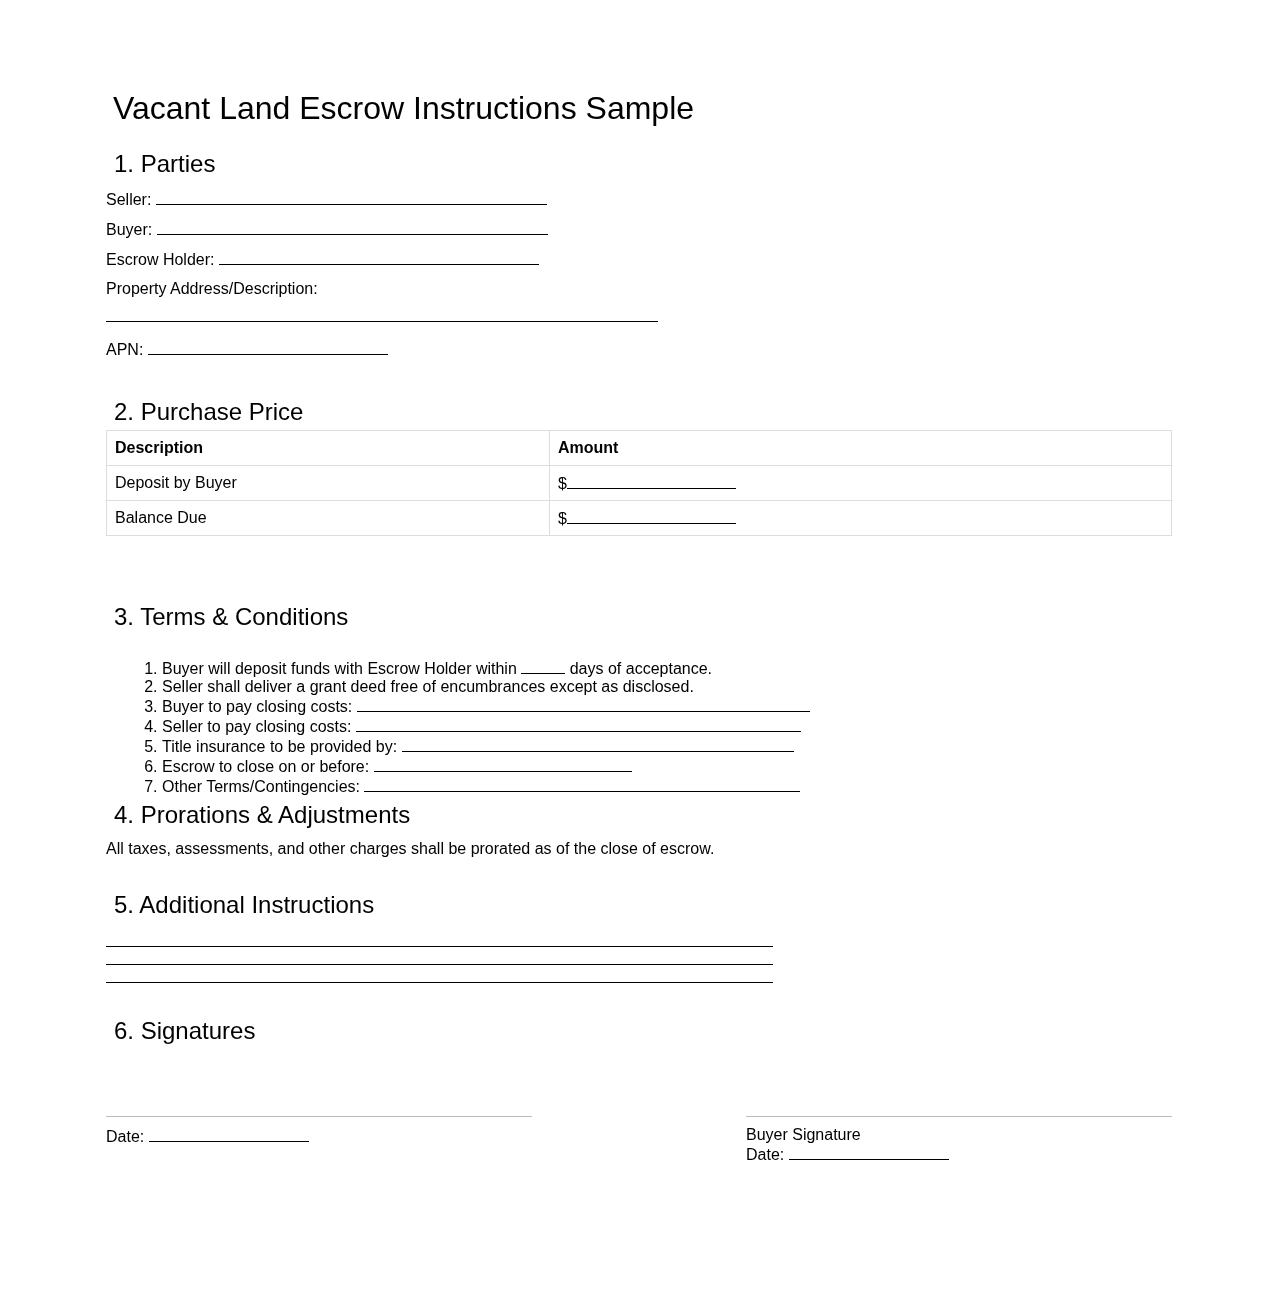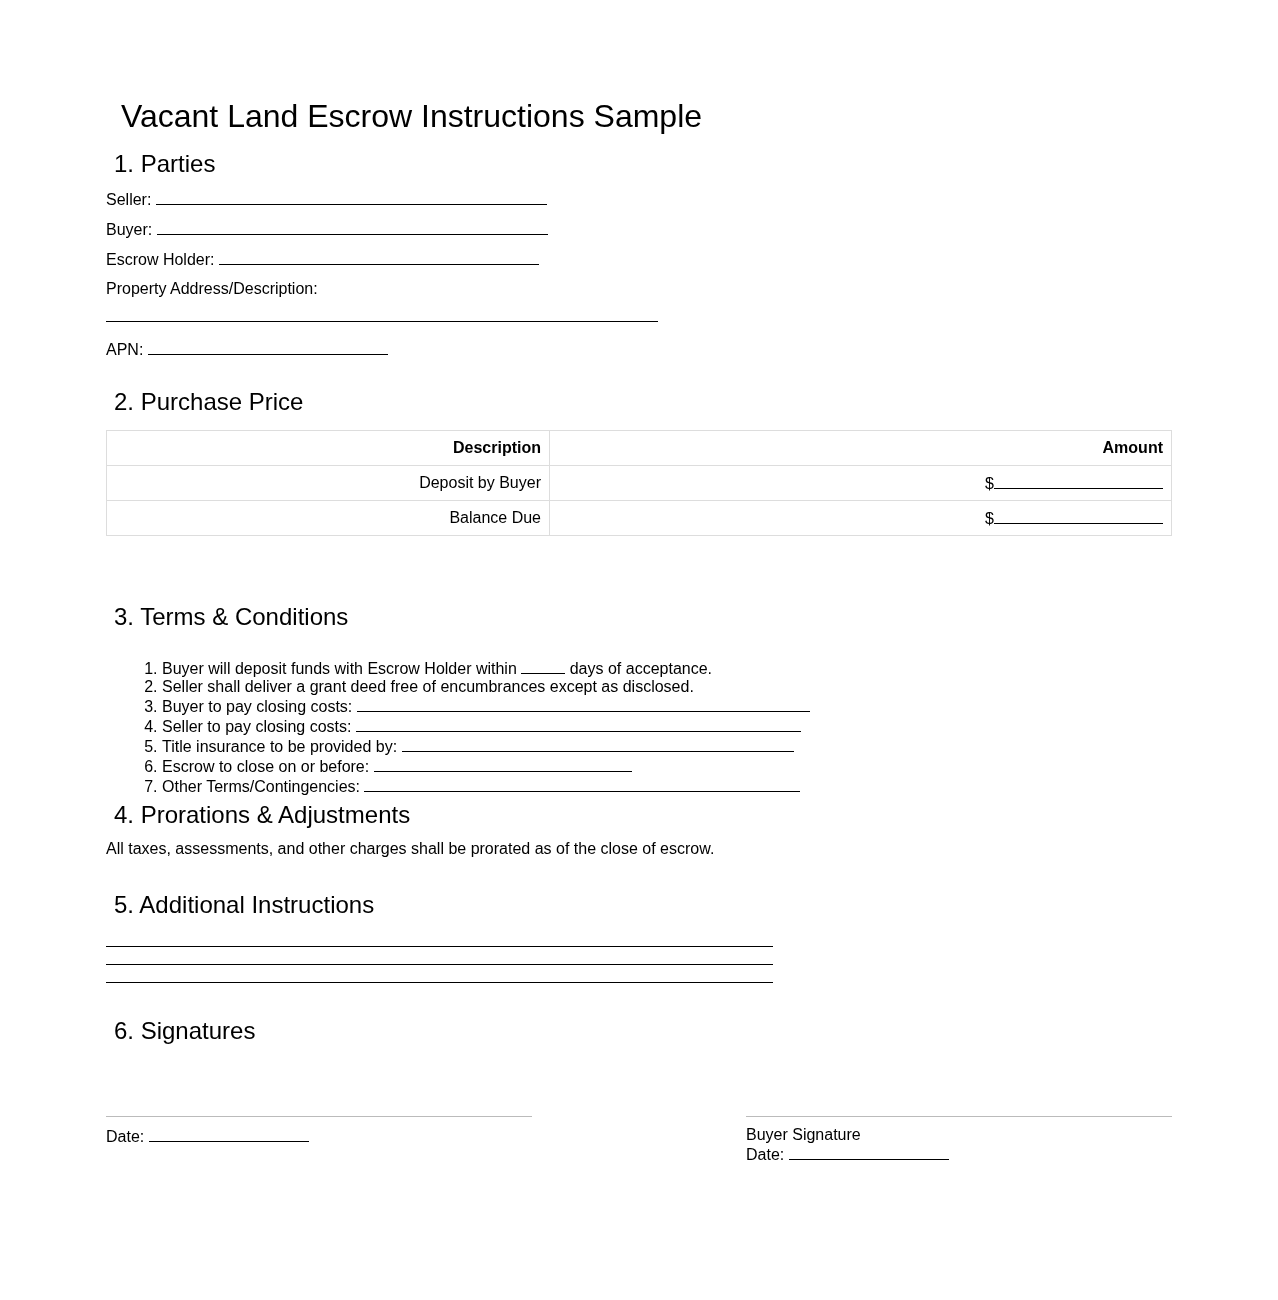--- a/index.html
+++ b/index.html
@@ -2,27 +2,27 @@
 <html><head>
 <meta charset="utf-8">
 <style>
   html, body { margin: 0; padding: 0; background: #ffffff; }
   body {
     width: 1278px; height: 1300px; position: relative;
     font-family: "Liberation Sans", sans-serif; color: #000;
     font-size: 16px;
   }
   .page { position: absolute; left: 106px; top: 0; width: 1066px; }
-  h1 { position: absolute; top: 83px; left: 0; margin: 15px; font-size: 32px; font-weight: normal; white-space: nowrap; }
+  h1 { position: absolute; top: 83px; left: 0; margin: 7px; font-size: 32px; font-weight: normal; white-space: nowrap; }
   h2 { position: absolute; left: 0; margin: 8px; font-size: 24px; font-weight: normal; white-space: nowrap; }
   .line-field { position: absolute; left: 0; white-space: nowrap; font-size: 16px; line-height: 20px; }
   .line-field b { font-weight: normal; }
   .blank { display: inline-block; border-bottom: 1px solid #000; height: 15px; vertical-align: baseline; }
   table { position: absolute; left: 0; top: 430px; width: 1066px; border-collapse: collapse; font-size: 16px; }
-  td, th { border: 1px solid #dddddd; height: 34px; padding: 0 8px; text-align: right; }
+  td, th { border: 1px solid #dddddd; height: 34px; padding: 0 8px; text-align: left; }
   th { font-weight: bold; }
   td.desc, th.desc { width: 426px; }
   ol.terms { position: absolute; top: 642px; left: 0; margin: 16px; padding-left: 40px; font-size: 16px; line-height: 18px; }
   ol.terms li { white-space: nowrap; }
   .para { position: absolute; top: 840px; left: 0; font-size: 16px; white-space: nowrap; }
   .addl { position: absolute; left: 0; width: 667px; border-bottom: 1px solid #000; height: 0; }
   .sig-block { position: absolute; top: 1116px; width: 426px; }
   .sig-line { border-top: 1px solid #bbbbbb; height: 0; }
   .sig-text { font-size: 16px; line-height: 18px; margin-top: 9px; white-space: nowrap; }
 </style>
@@ -51,21 +51,21 @@
     <b>Property Address/Description:</b>
   </div>
   <div class="line-field" style="top:306px;">
     <span class="blank" style="width:552px;"></span>
   </div>
   <div class="line-field" style="top:339px;">
     <span>APN:</span>
     <span class="blank" style="width:240px;"></span>
   </div>
 
-  <h2 style="top:380px;">2. Purchase Price</h2>
+  <h2 style="top:390px;">2. Purchase Price</h2>
 
   <table>
     <tbody>
         <tr>
       <th class="desc">Description</th>
       <th>Amount</th>
     </tr>
     <tr>
       <td class="desc">Deposit by Buyer</td>
       <td><span>$</span><span class="blank" style="width:169px;"></span></td>

